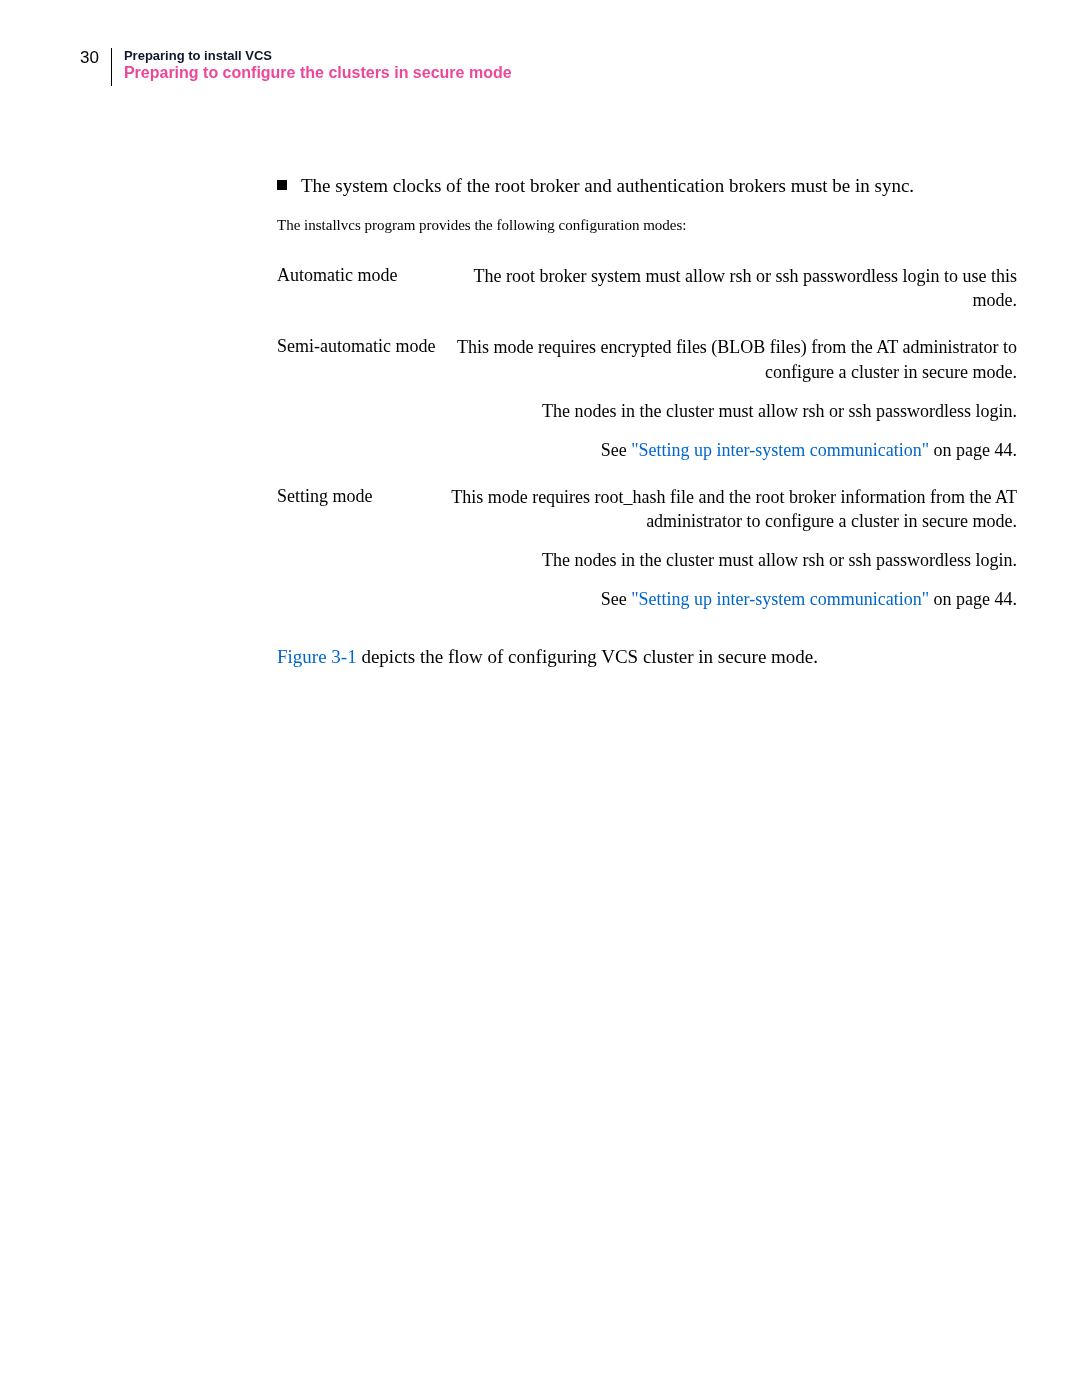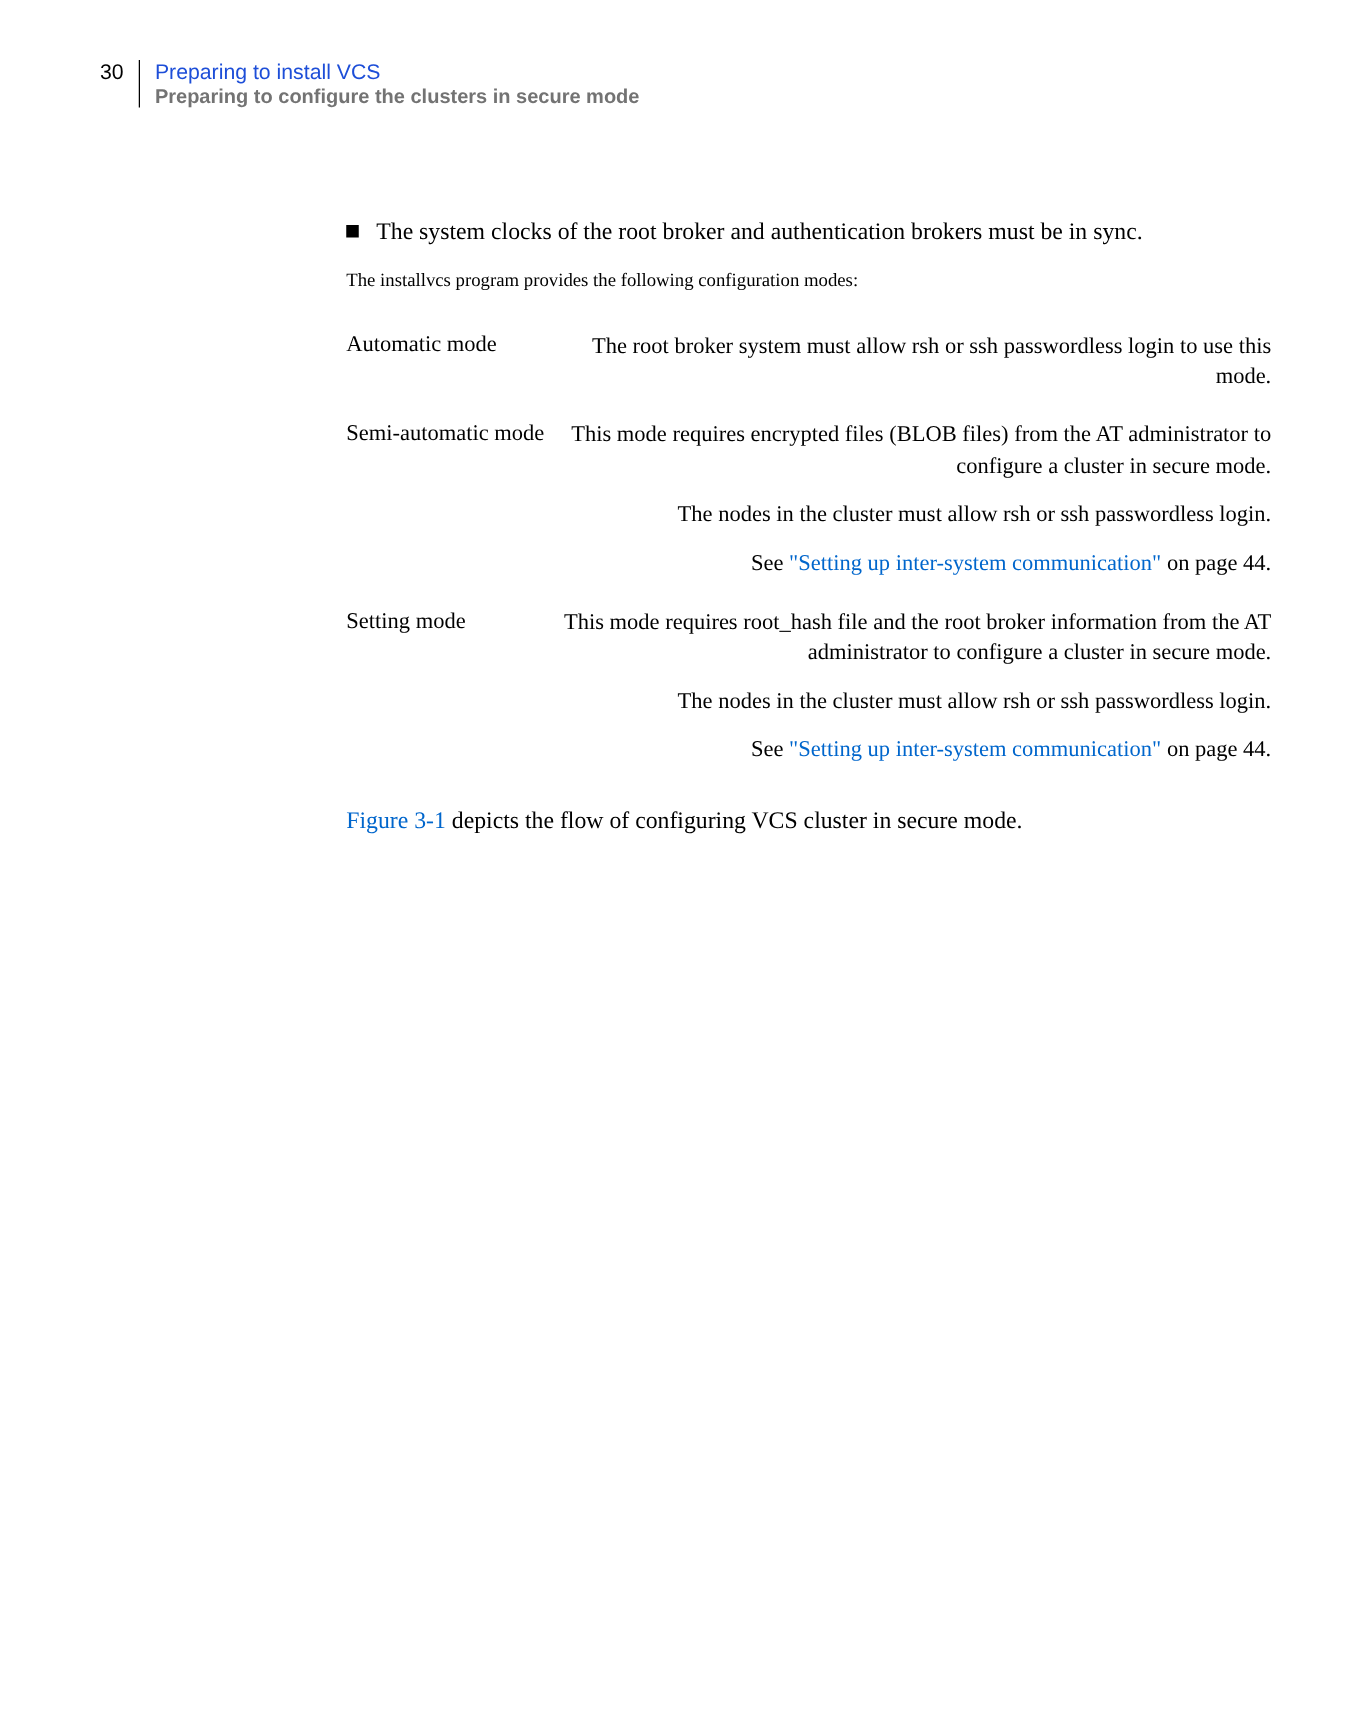--- a/index.html
+++ b/index.html
@@ -32,27 +32,27 @@
     .header-divider {
       width: 1px;
       height: 38px;
       background: #000000;
       margin-right: 12px;
     }
     .header-text {
       font-family: Arial, Helvetica, sans-serif;
     }
     .header-line1 {
-      font-size: 17px;
-      color: #1d4ed8;
-      font-weight: 400;
+      font-size: 13px;
+      color: #0f172a;
+      font-weight: 700;
     }
     .header-line2 {
       font-size: 16px;
-      color: #737373;
+      color: #ec4899;
       font-weight: 600;
       margin-top: 1px;
     }
     .content {
       position: absolute;
       top: 173px;
       left: 277px;
       width: 740px;
     }
     .bullet-item {

